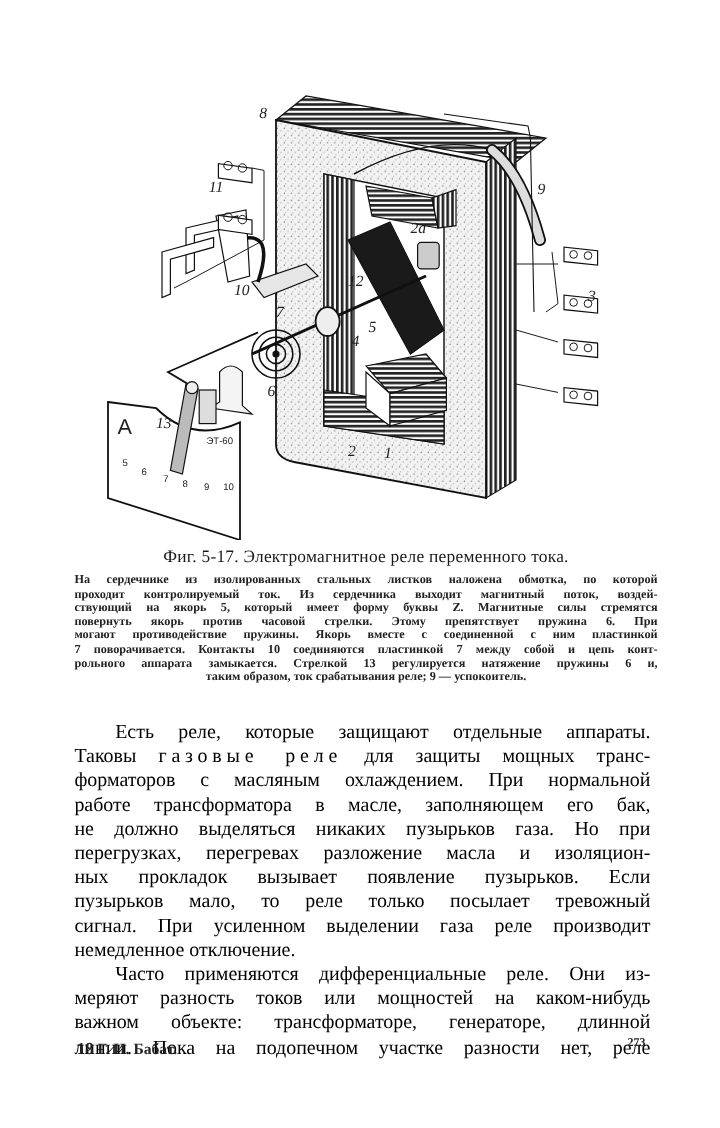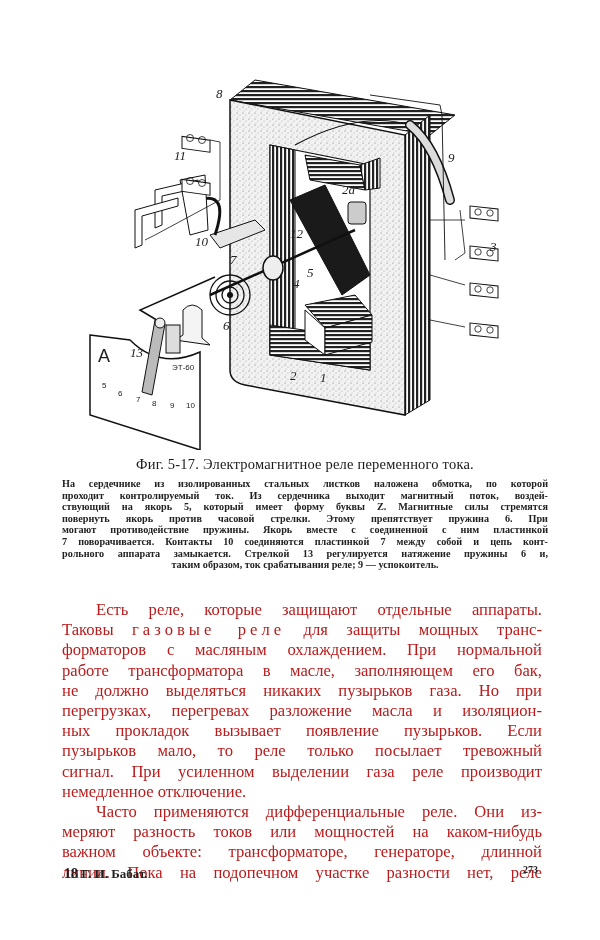--- a/index.html
+++ b/index.html
@@ -18,21 +18,21 @@
   .caption-title .fig { }
   .caption-body {
     position:absolute; left:62px; top:478px; width:486px;
     font-family:Liberation Serif, serif; font-weight:bold; font-size:10.2px; line-height:11.6px;
     text-align:justify; color:#222;
   }
   .caption-body p { margin:0; text-align:justify; text-align-last:justify; }
   .caption-body p.last { text-align:right; text-align-last:center; }
   .main-text {
     position:absolute; left:62px; top:600px; width:480px;
-    font-family:"Liberation Serif", serif; font-size:16.6px; line-height:20.2px; color:#b91c1c;
+    font-family:"Liberation Serif", serif; font-size:16.6px; line-height:20.2px; color:#000000;
   }
   .main-text p { margin:0; text-align:justify; text-align-last:justify; white-space:nowrap; }
   .main-text p.last { text-align-last:left; }
   .main-text p.indent { text-indent:34px; }
   .spaced { letter-spacing:4px; }
   .footer-left {
     position:absolute; left:64px; top:866px;
     font-family:"Liberation Serif", serif; font-weight:bold; font-size:13px; color:#222;
   }
   .footer-left .sig { font-size:14px; margin-right:0; }

